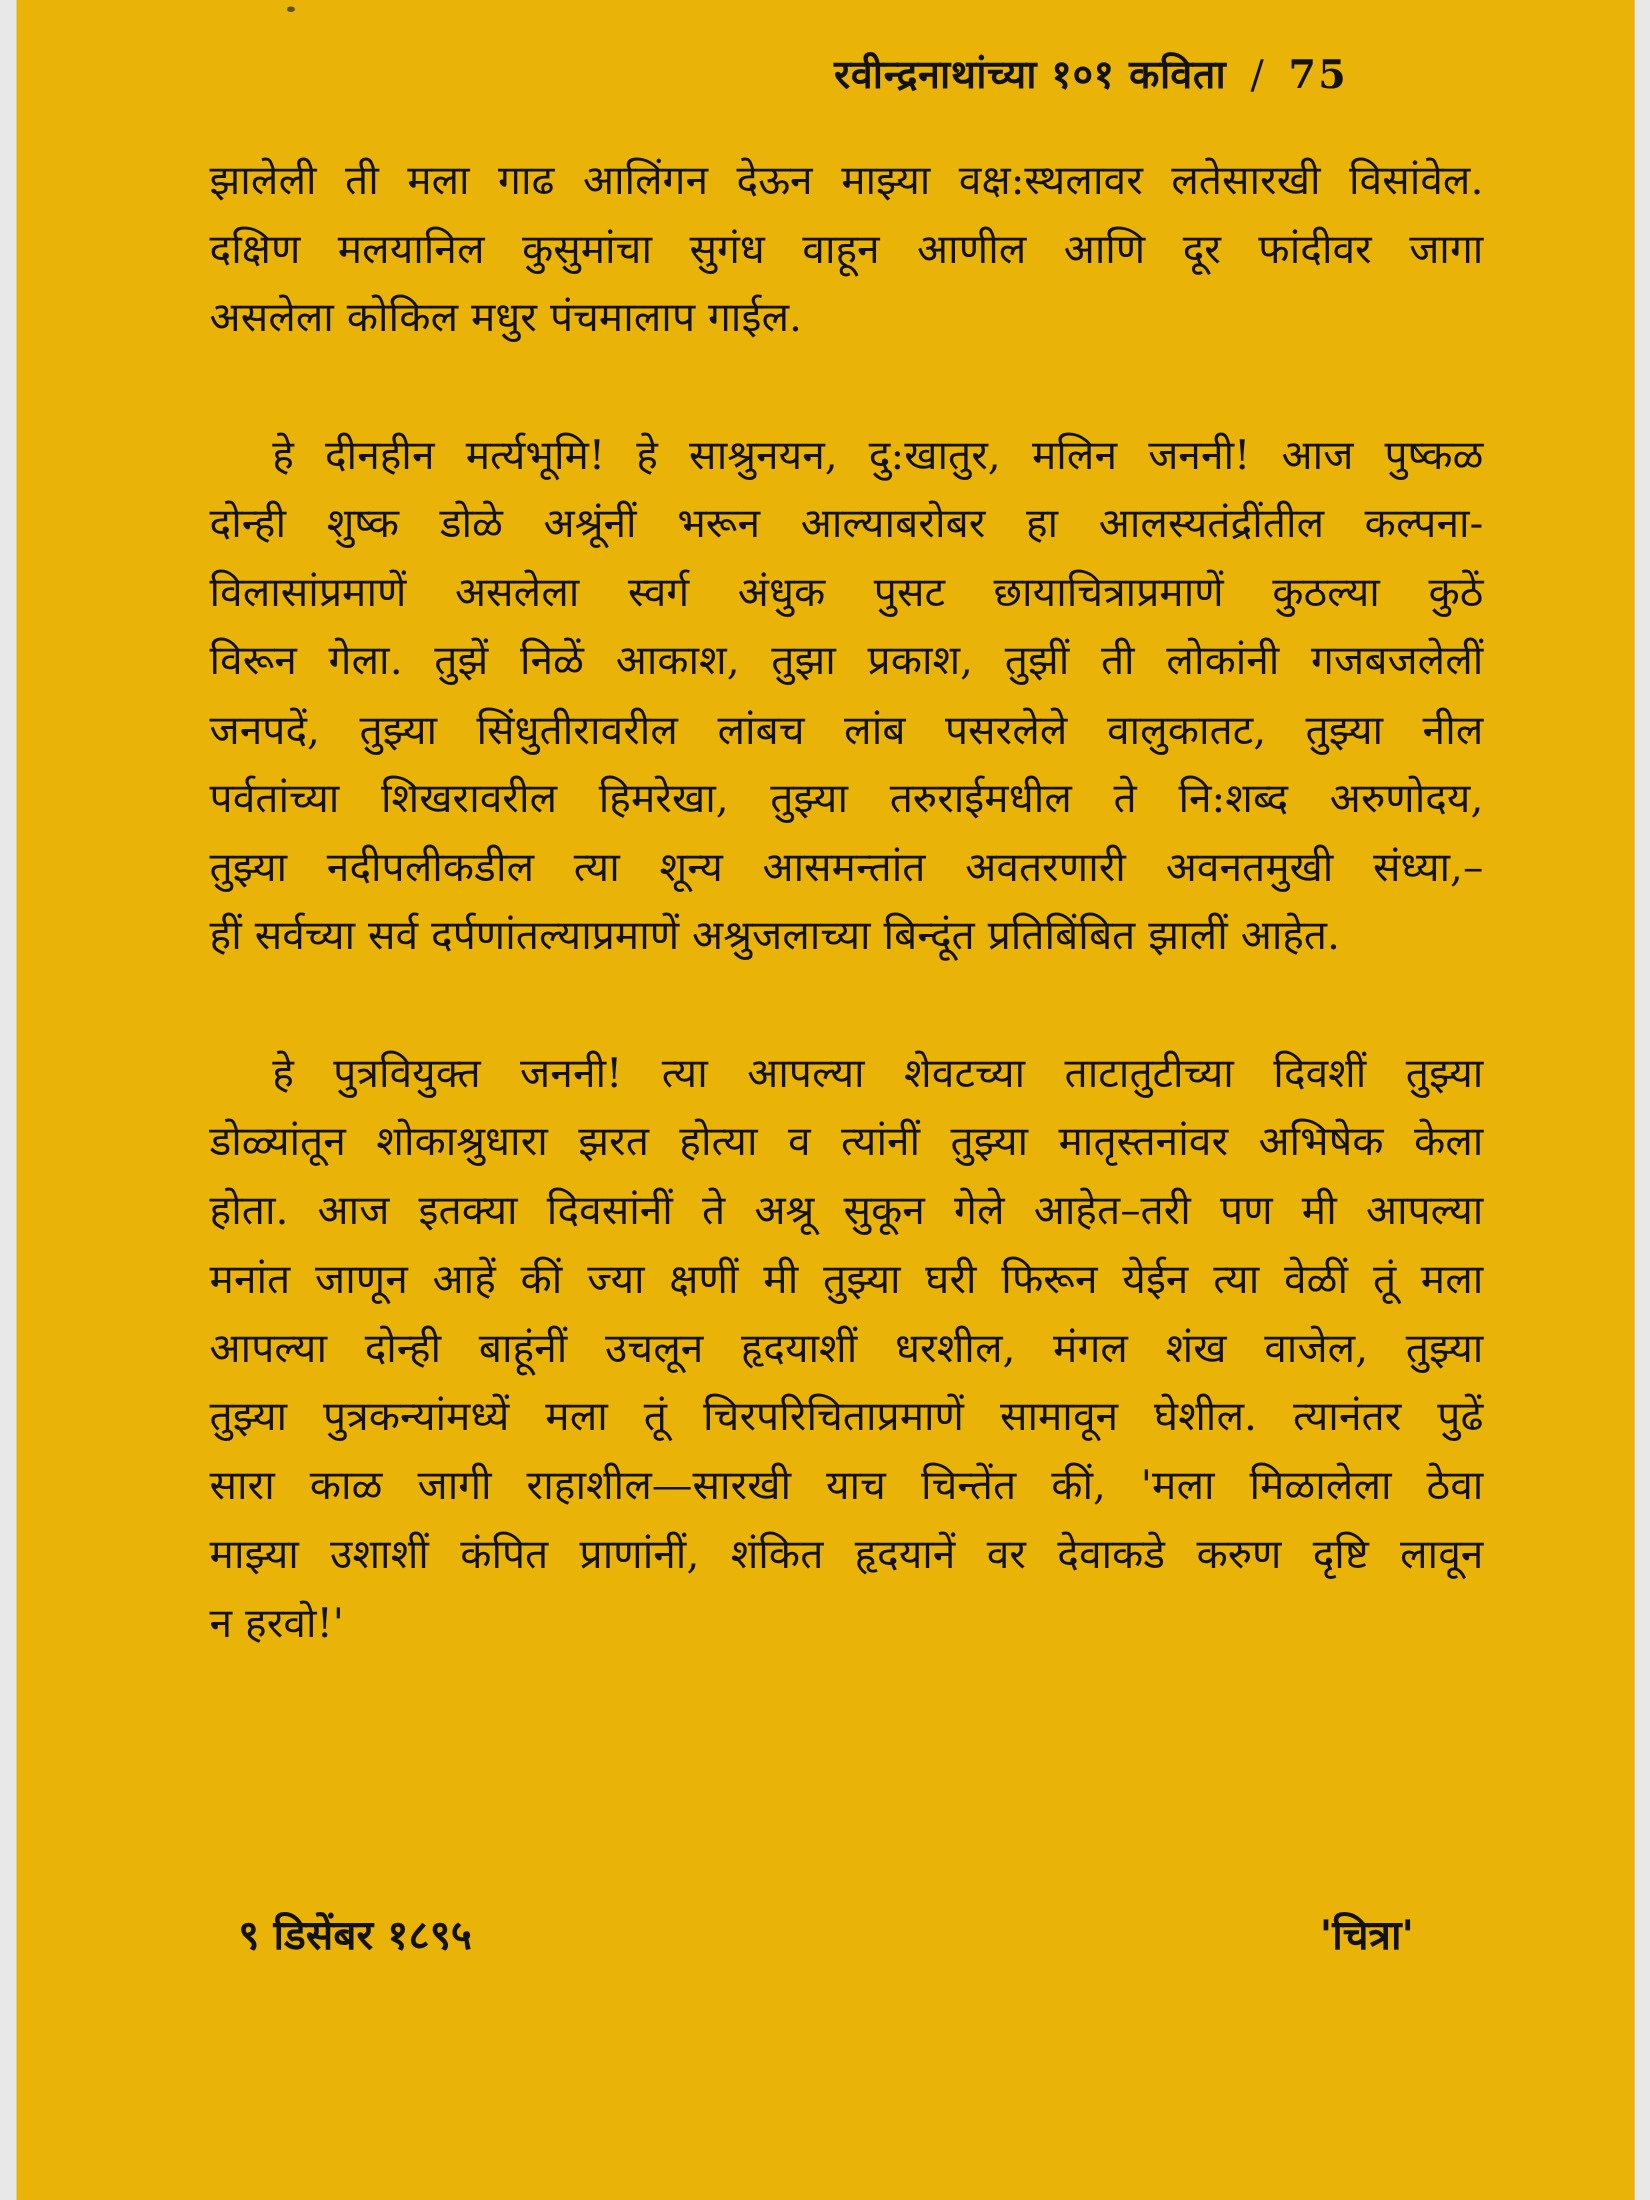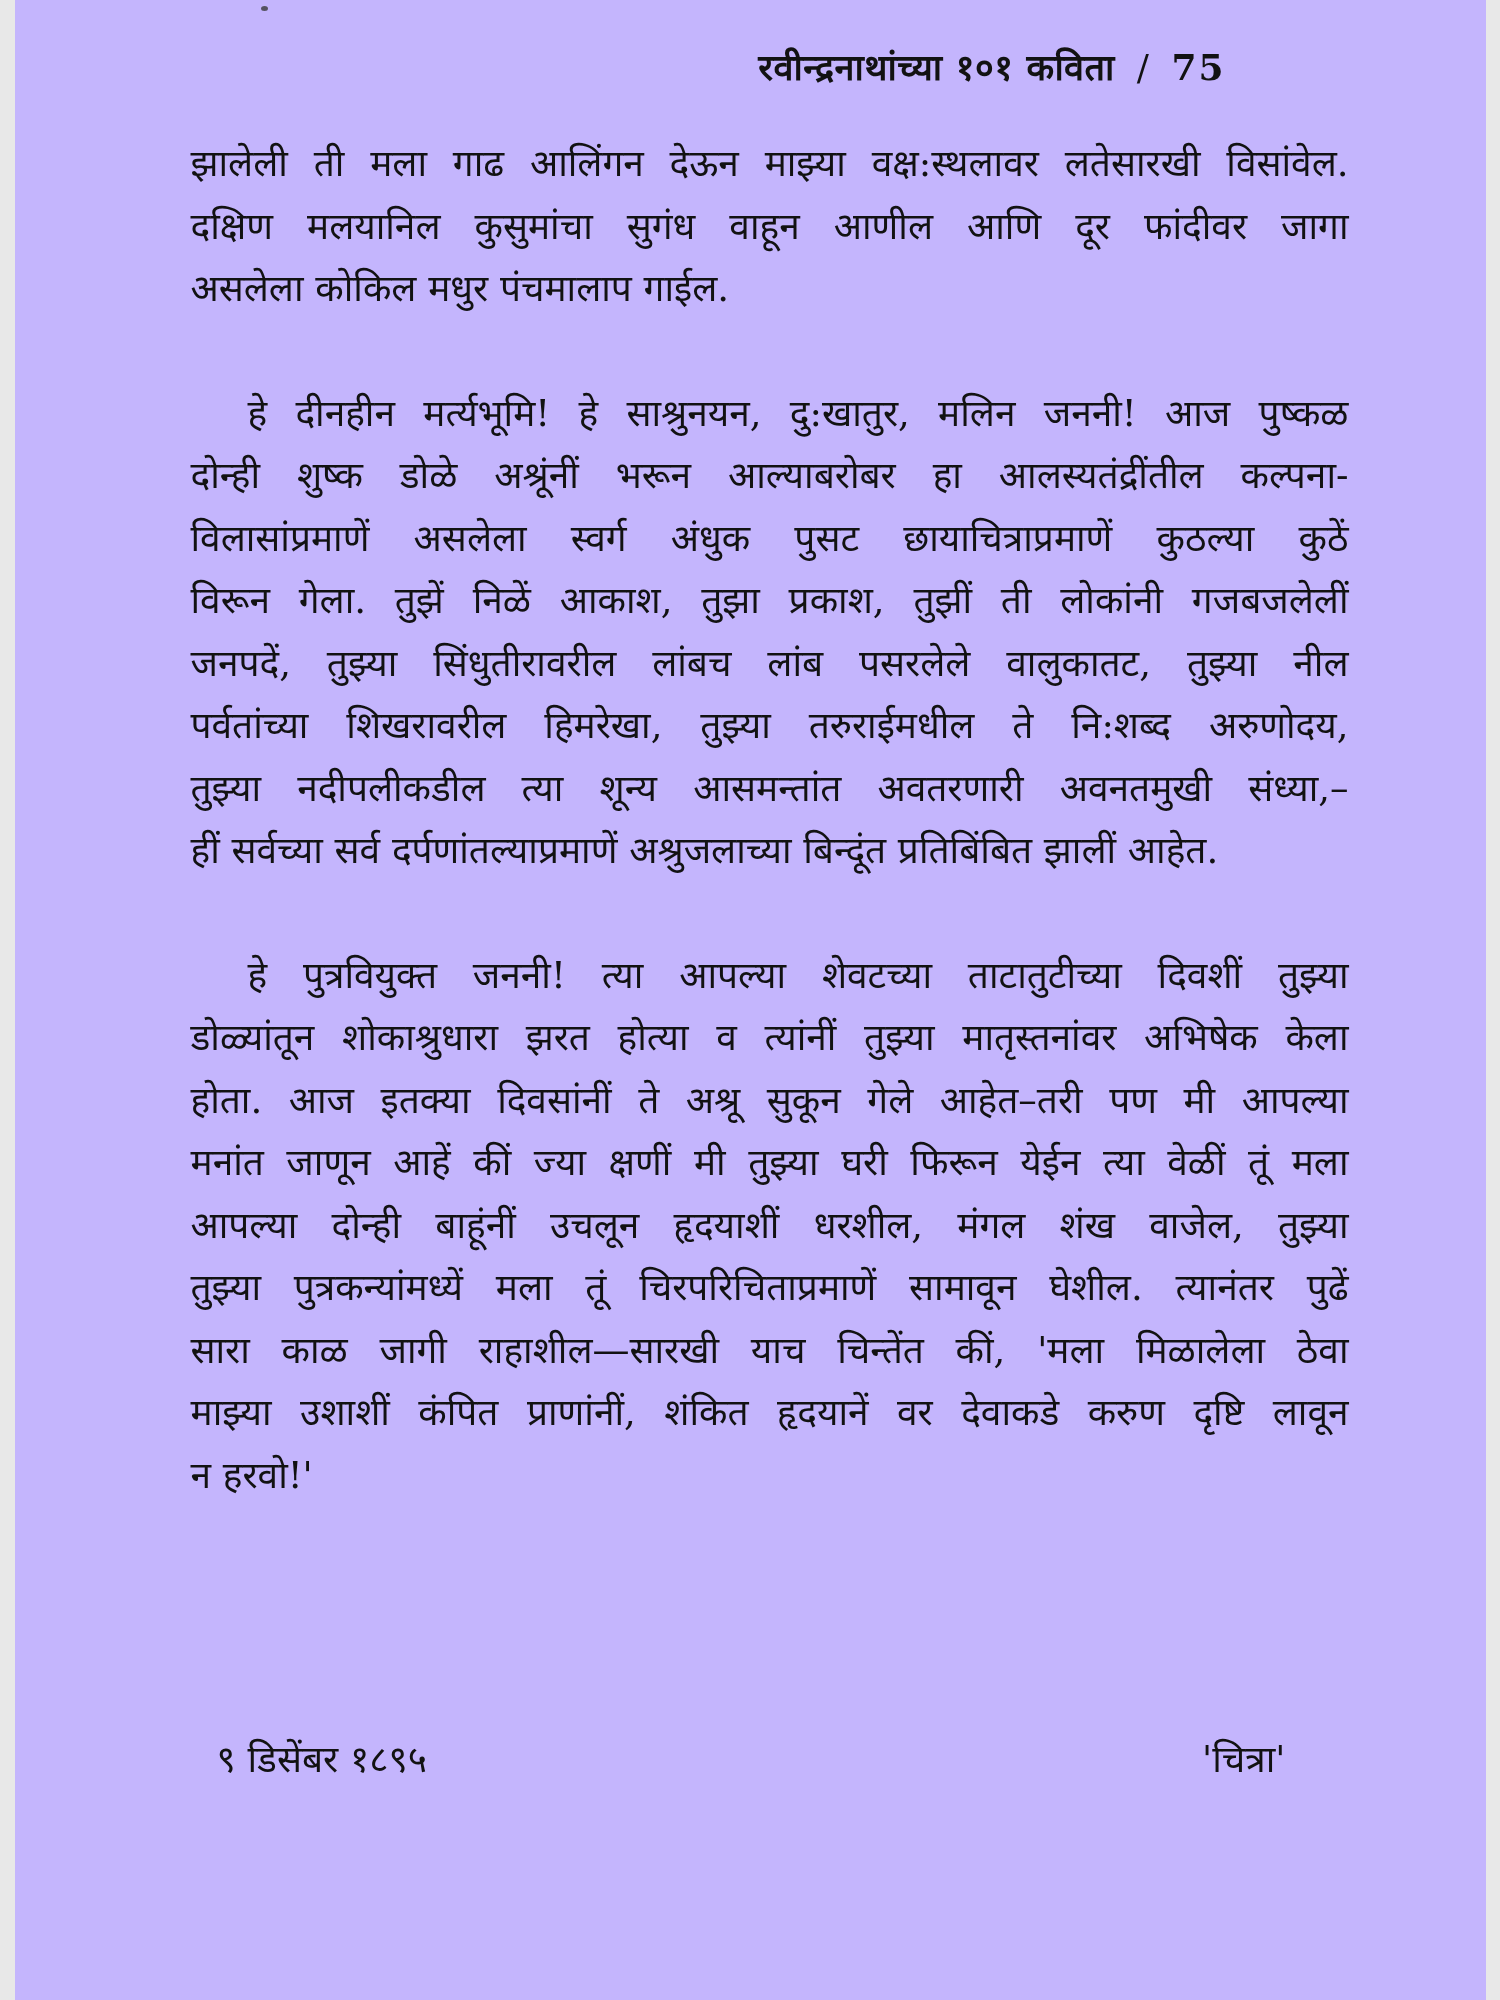--- a/index.html
+++ b/index.html
@@ -2,21 +2,21 @@
 <html><head>
 <meta charset="utf-8">
 <style>
   html, body { margin: 0; padding: 0; }
   body { background: #e8e8e8; }
   .page {
     position: relative;
     width: 1471px;
     height: 2000px;
     margin: 0 auto;
-    background: #c4b5fd;
+    background: #eab308;
     color: #121212;
     font-family: "DejaVu Serif", "Liberation Serif", serif;
     overflow: hidden;
   }
   .speck {
     position: absolute;
     top: 6px; left: 246px;
     width: 7px; height: 5px;
     background: #3a3a3a;
     border-radius: 50%;
@@ -56,21 +56,21 @@
     text-align-last: left;
     -moz-text-align-last: left;
   }
   .line.indent { text-indent: 57px; }
   .footer {
     position: absolute;
     left: 176px;
     right: 176px;
     top: 1712px;
     font-size: 37px;
-    font-weight: 400;
+    font-weight: 700;
     display: flex;
     justify-content: space-between;
     align-items: baseline;
     gap: 48px;
   }
   .footer .date { margin-left: 26px; }
   .footer .attribution { margin-right: 24px; margin-top: 20px; }
 </style>
 </head>
 <body>

